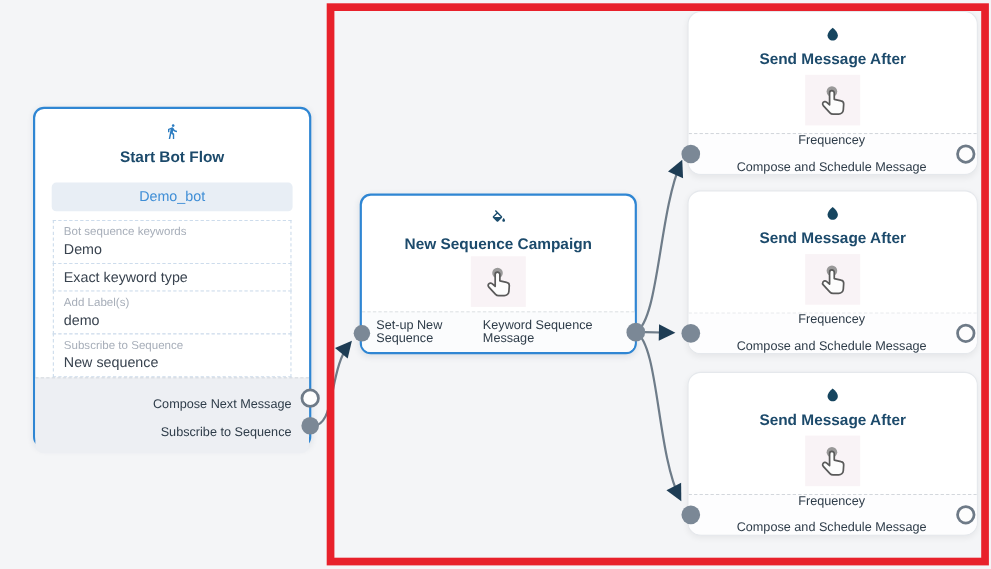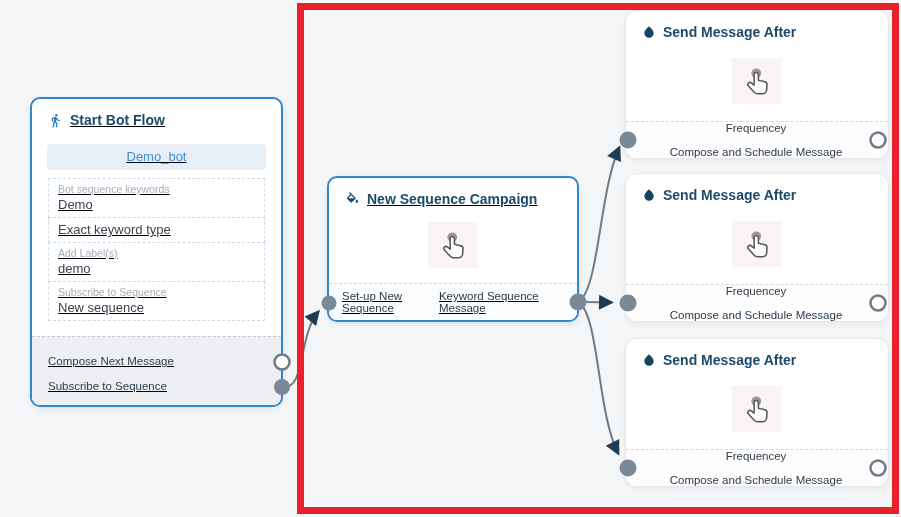--- a/index.html
+++ b/index.html
@@ -1,37 +1,37 @@
 <!DOCTYPE html>
 <html><head>
 <meta charset="utf-8">
 <style>
   html,body{margin:0;padding:0;}
   body{font-family:"Liberation Sans",sans-serif;background:#f4f5f7;}
   .canvas{position:relative;width:901px;height:517px;background:#f4f5f7;overflow:hidden;}
 
   .node{position:absolute;background:#ffffff;display:flex;flex-direction:column;box-sizing:border-box;z-index:2;}
-  .node.blue{border:2px solid #2f86d3;border-radius:10px;box-shadow:0 2px 6px rgba(30,60,90,.10);text-decoration:underline;}
+  .node.blue{border:2px solid #2f86d3;border-radius:10px;box-shadow:0 2px 6px rgba(30,60,90,.10);}
   .node.plain{border:1px solid #e5e8ec;border-radius:12px;box-shadow:0 2px 6px rgba(0,0,0,.06);}
 
-  .node-header{display:flex;align-items:center;gap:7px;padding:13px 16px 0;}
+  .node-header{display:flex;align-items:center;gap:7px;padding:13px 16px 0;flex-direction:column;}
   .node-title{font-weight:700;font-size:14px;color:#1c4a6b;white-space:nowrap;}
   .icon{display:inline-flex;align-items:center;justify-content:center;}
 
   
   #start-node{left:30px;top:97px;width:253px;height:310px;}
   .bot-button{margin:16px 15px 0;height:26px;line-height:26px;text-align:center;background:#e8eef5;
     border-radius:4px;color:#3f8ed6;font-size:13px;cursor:pointer;}
   .fields{margin:9px 16px 0;}
   .field{border:1px dashed #cddcec;padding:3px 9px 3px;margin-top:-1px;background:#fff;}
   .field-label{font-size:10.5px;color:#a7aeb9;line-height:14px;}
   .field-value{font-size:13px;color:#39434f;line-height:18px;}
   .start-footer{margin-top:auto;border-top:1px dashed #c9ced6;background:#edeff3;
     border-radius:0 0 8px 8px;padding:12px 16px 6px;}
-  .out-row{height:25px;line-height:25px;text-align:left;font-size:11.5px;color:#2e3c49;}
+  .out-row{height:25px;line-height:25px;text-align:right;font-size:11.5px;color:#2e3c49;}
 
   
   #sequence-node{left:327px;top:176px;width:252px;height:146px;}
   
   .send-node{left:625px;width:264px;height:149px;}
   #send-node-1{top:10px;}
   #send-node-2{top:173px;}
   #send-node-3{top:338px;}
 
   .node-body{flex:1;display:flex;align-items:center;justify-content:center;}

